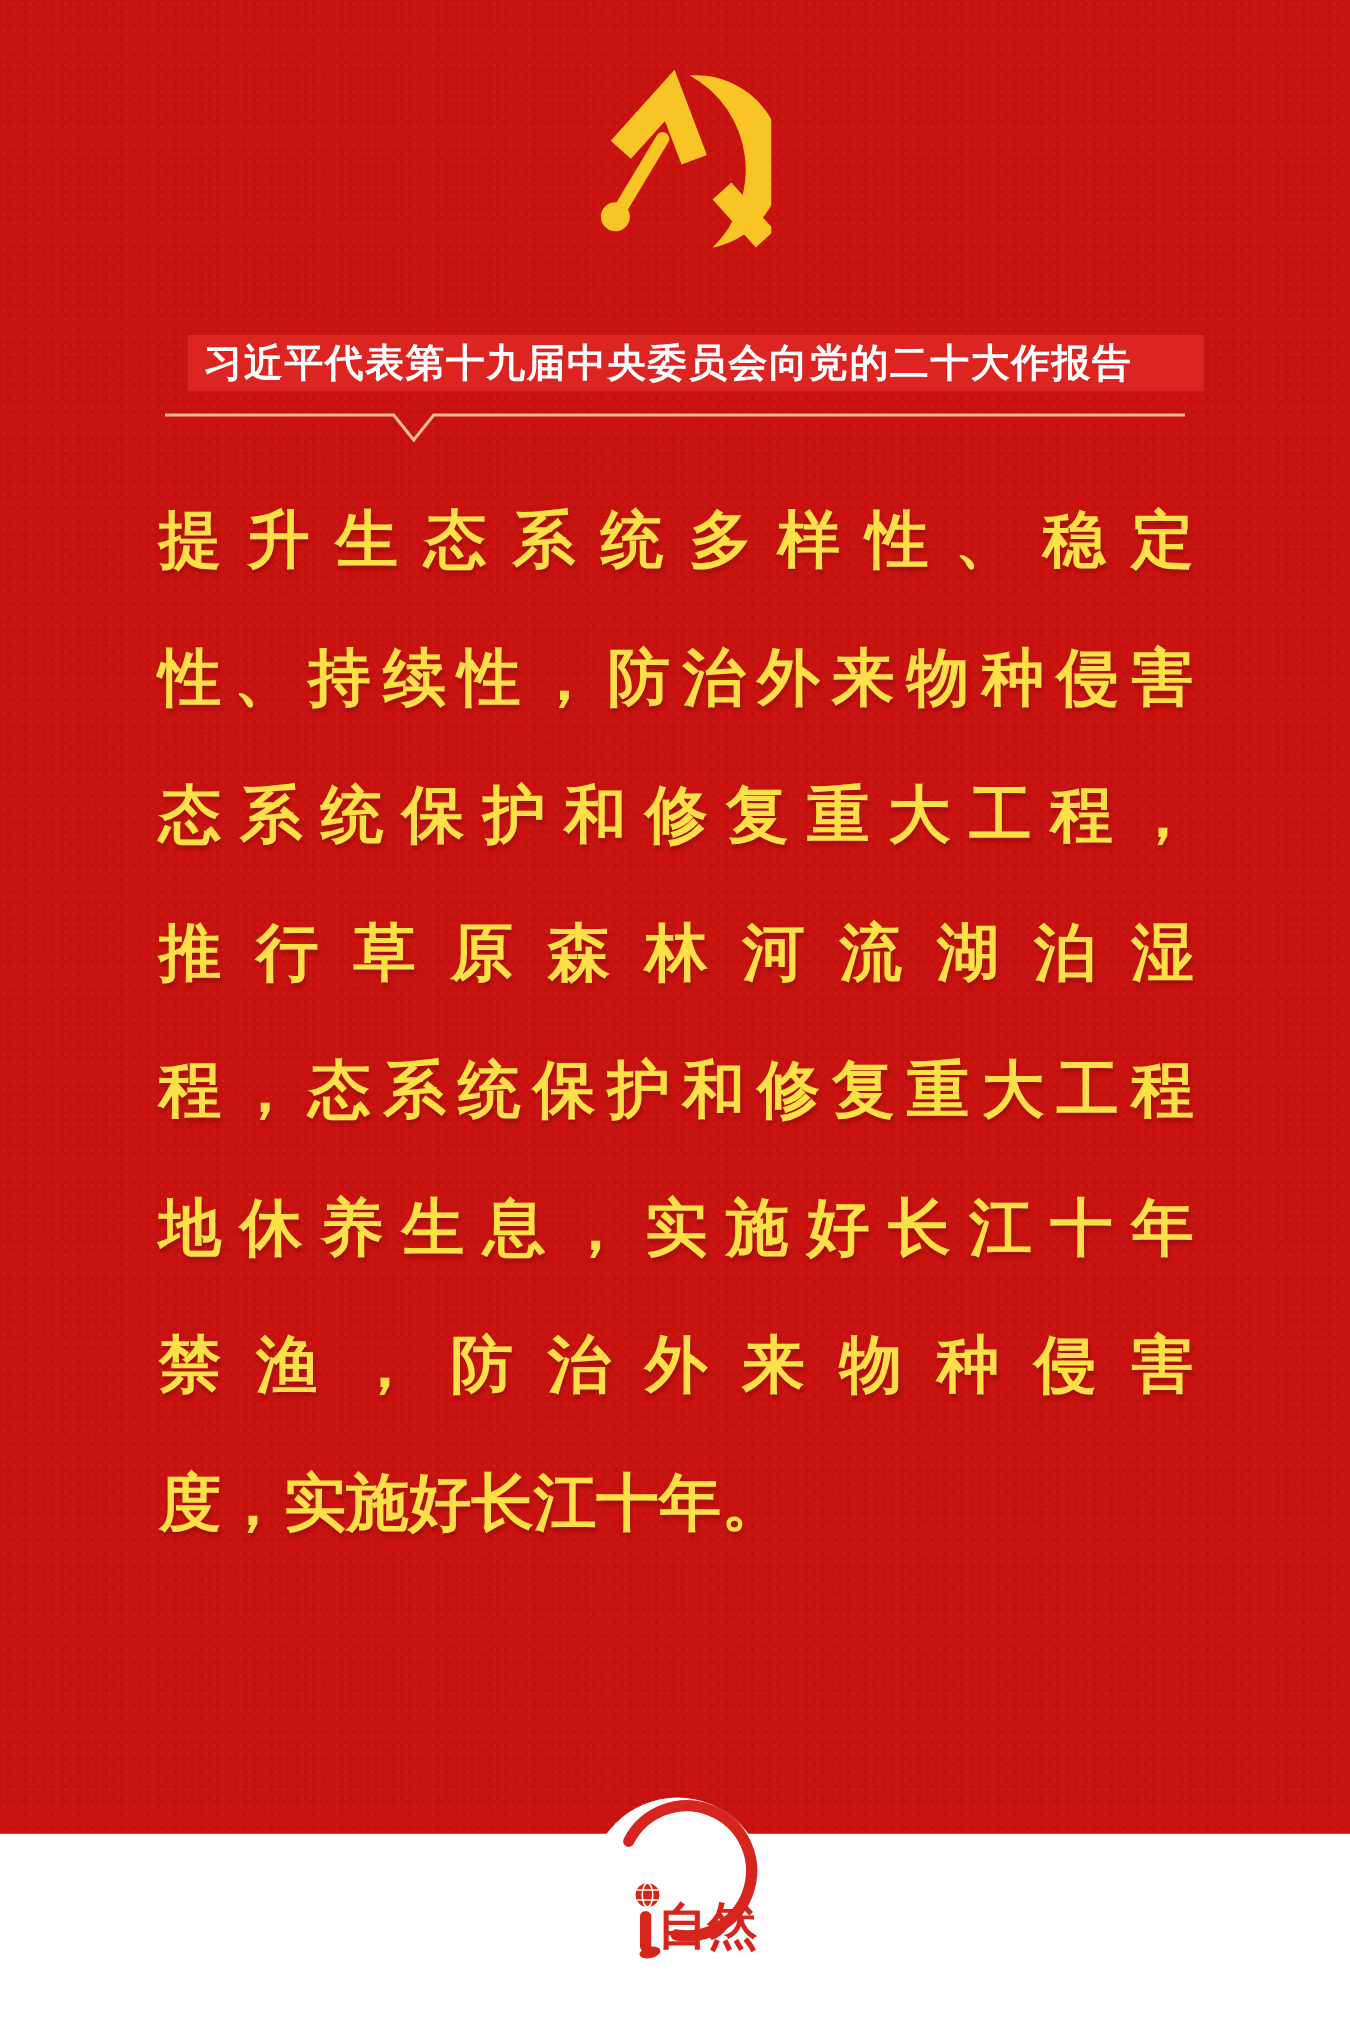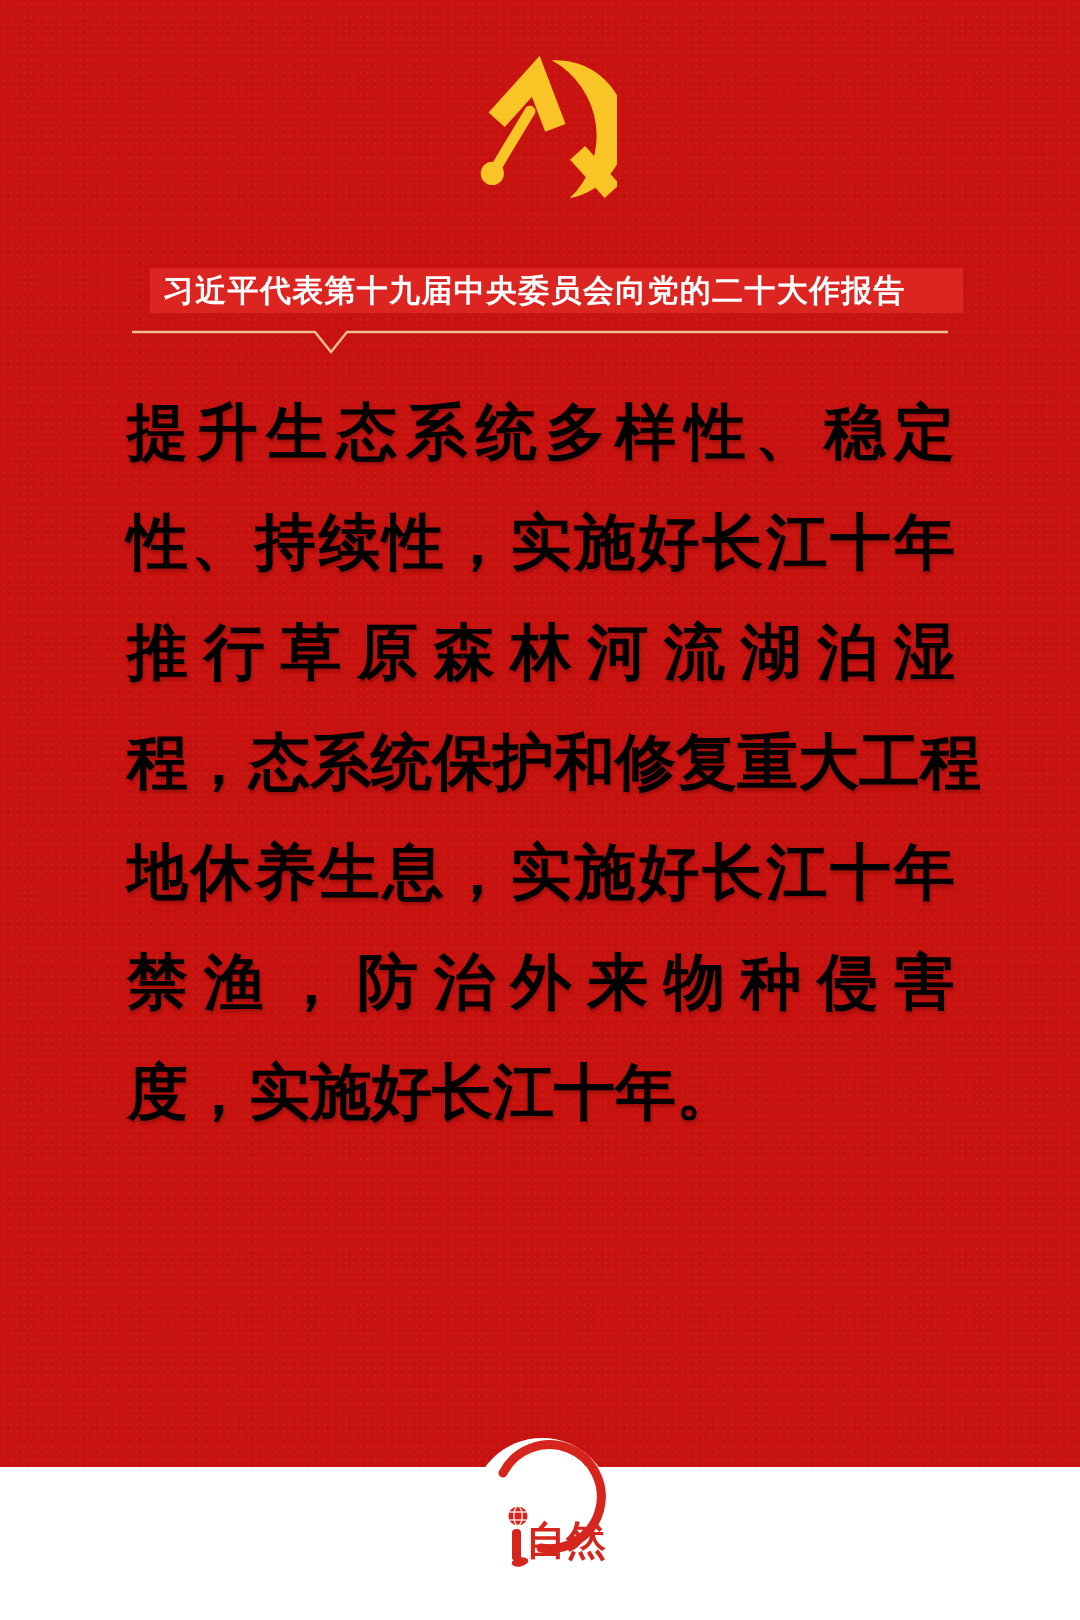--- a/index.html
+++ b/index.html
@@ -9,21 +9,21 @@
     background-image:
       radial-gradient(rgba(255,255,255,0.04) 1px, transparent 1.4px),
       radial-gradient(rgba(0,0,0,0.06) 1px, transparent 1.7px);
     background-size:7px 7px,11px 11px;background-position:0 0,3px 5px;pointer-events:none;}
   .emblem{position:absolute;left:472px;top:56px;width:145px;height:145px;z-index:2;}
   .header-bar{position:absolute;left:150px;top:268px;width:813px;height:45px;background:#DC2420;z-index:2;
     display:flex;align-items:center;padding-left:13px;box-sizing:border-box;}
   .header-bar span{color:#FFFFFF;font-size:31px;font-weight:700;letter-spacing:1.3px;white-space:nowrap;}
   .divider{position:absolute;left:0;top:318px;width:1080px;height:45px;z-index:2;}
   .body-text{position:absolute;left:127px;top:377px;width:828px;z-index:2;}
-  .tline{height:110px;line-height:110px;font-size:61px;font-weight:900;color:#000000;
+  .tline{height:110px;line-height:110px;font-size:50px;font-weight:900;color:#fde047;
     text-align:justify;text-align-last:justify;white-space:nowrap;
     text-shadow:1px 3px 3px rgba(90,10,5,0.35);}
   .tline.last{text-align-last:left;}
   .white-strip{position:absolute;left:0;top:1467px;width:1080px;height:153px;background:#FFFFFF;z-index:3;}
   .logo{position:absolute;left:462px;top:1428px;width:160px;height:160px;z-index:4;}
   .logo text{font-family:"Liberation Sans",sans-serif;}
 </style>
 </head>
 <body>
 
@@ -42,21 +42,22 @@
   <div class="header-bar">
     <span>习近平代表第十九届中央委员会向党的二十大作报告</span>
   </div>
 
   <svg class="divider" viewBox="0 0 1080 45" aria-hidden="true">
     <polyline points="132,14 315,14 331,34 347,14 948,14" fill="none" stroke="#F0BE8C" stroke-width="2.5"></polyline>
   </svg>
 
   <div class="body-text">
     <div class="tline">提升生态系统多样性、稳定</div>
-    <div class="tline">性、持续性，实施好长江十年</div>
+    <div class="tline">性、持续性，防治外来物种侵害</div>
+    <div class="tline">态系统保护和修复重大工程，</div>
     <div class="tline">推行草原森林河流湖泊湿</div>
     <div class="tline">程，态系统保护和修复重大工程</div>
     <div class="tline">地休养生息，实施好长江十年</div>
     <div class="tline">禁渔，防治外来物种侵害</div>
     <div class="tline last">度，实施好长江十年。</div>
   </div>
 
   <div class="white-strip"></div>
 
   <svg class="logo" viewBox="0 0 160 160" aria-hidden="true">

